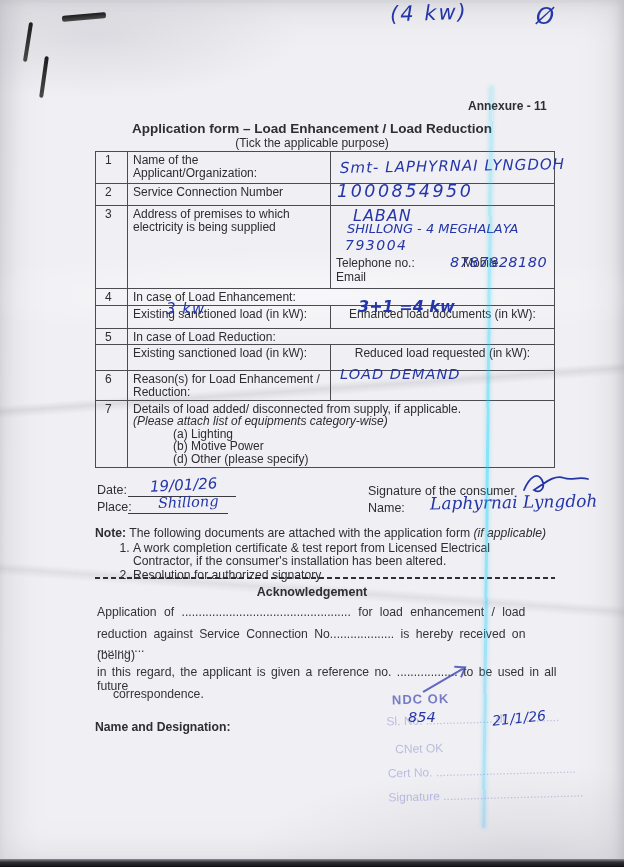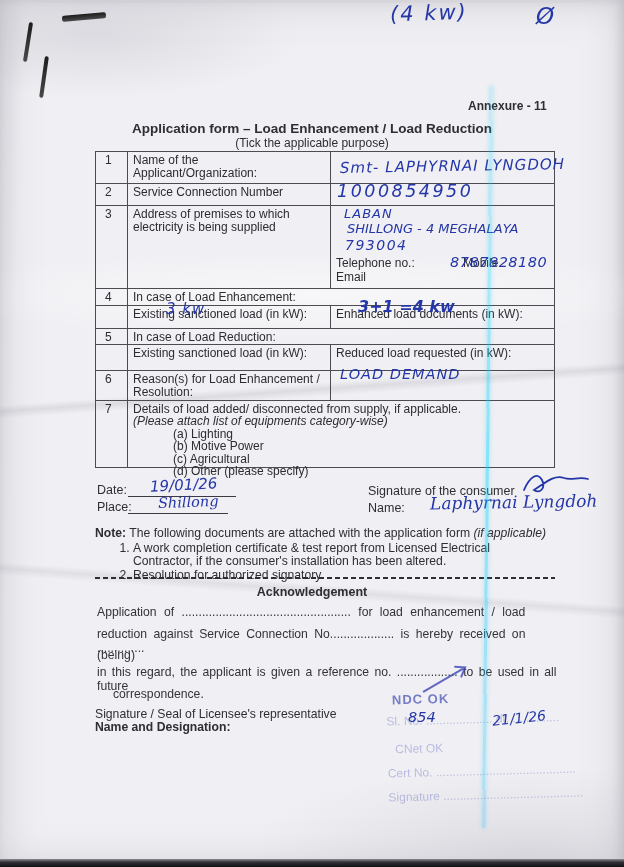--- a/index.html
+++ b/index.html
@@ -24,21 +24,21 @@
   .cursive{font-family:"DejaVu Serif",serif;font-style:italic;}
   .staple{position:absolute;background:linear-gradient(#1c1c1c,#4a4a4a);border-radius:2px;}
   
   .tbl{position:absolute;left:95px;top:151px;width:458px;border:1px solid #4b4b52;
        font-size:12px;line-height:1.12;color:#2c2c31;}
   .trow{display:flex;border-bottom:1px solid #4b4b52;}
   .trow:last-child{border-bottom:none;}
   .cell{padding:2px 5px;box-sizing:border-box;}
   .cnum{width:32px;flex:0 0 32px;border-right:1px solid #4b4b52;padding-left:9px;}
   .clab{width:203px;flex:0 0 203px;border-right:1px solid #4b4b52;}
-  .cval{flex:1;position:relative;}
+  .cval{flex:1;position:relative;text-align:center;}
   .cwide{flex:1;}
   .it{font-style:italic;}
   .small-lbl{font-size:12px;}
   .dotline{height:2px;background:repeating-linear-gradient(90deg,#2e2e34 0 5px,transparent 5px 8px);}
   .underl{position:absolute;border-bottom:1.4px solid #3a3a40;}
   .ac-line{position:absolute;left:97px;width:462px;font-size:12.2px;color:#333338;}
   .stamp{position:absolute;left:383px;top:664px;width:200px;color:rgba(82,92,188,.78);
          transform:rotate(-1.5deg);font-size:12px;}
   .stamp .faint{opacity:.45;}
   .streak{position:absolute;left:486px;top:86px;width:3px;height:742px;
@@ -98,39 +98,38 @@
       <div class="cell cnum">5</div>
       <div class="cell cwide">In case of Load Reduction:</div>
     </div>
     <div class="trow" style="height:25px;">
       <div class="cell cnum"></div>
       <div class="cell clab">Existing sanctioned load (in kW):</div>
       <div class="cell cval">Reduced load requested (in kW):</div>
     </div>
     <div class="trow" style="height:29px;">
       <div class="cell cnum">6</div>
-      <div class="cell clab">Reason(s) for Load Enhancement / Resolution:</div>
+      <div class="cell clab">Reason(s) for Load Enhancement / Reduction:</div>
       <div class="cell cval"></div>
     </div>
     <div class="trow" style="height:66px;">
       <div class="cell cnum">7</div>
       <div class="cell cwide" style="line-height:12.4px;font-size:12px;">
         <div>Details of load added/ disconnected from supply, if applicable.</div>
         <div class="it">(Please attach list of equipments category-wise)</div>
         <div style="padding-left:40px;">(a) Lighting</div>
         <div style="padding-left:40px;">(b) Motive Power</div>
-        <div style="padding-left:40px;">(c) Agricultural</div>
         <div style="padding-left:40px;">(d) Other (please specify)</div>
       </div>
     </div>
   </div>
 
   <div class="ink" style="left:340px;top:157px;font-size:15px;letter-spacing:1px;transform:rotate(-1deg);">Smt- LAPHYRNAI LYNGDOH</div>
   <div class="ink" style="left:337px;top:181px;font-size:17.5px;letter-spacing:2.5px;">1000854950</div>
-  <div class="ink" style="left:344px;top:206px;font-size:13px;letter-spacing:1px;">LABAN</div>
+  <div class="ink" style="left:353px;top:206px;font-size:16px;letter-spacing:1px;">LABAN</div>
   <div class="ink" style="left:347px;top:221px;font-size:13px;">SHILLONG - 4 MEGHALAYA</div>
   <div class="ink" style="left:345px;top:237px;font-size:14px;letter-spacing:1.5px;">793004</div>
   <div class="ink" style="left:450px;top:254px;font-size:14.5px;letter-spacing:.5px;">8787828180</div>
   <div class="ink" style="left:166px;top:300px;font-size:15px;letter-spacing:1px;">3 kw</div>
   <div class="ink" style="left:358px;top:297px;font-size:16px;font-weight:bold;">3+1 =4 kw</div>
   <div class="ink" style="left:340px;top:366px;font-size:14.5px;letter-spacing:1px;">LOAD DEMAND</div>
 
   <div class="abs" style="left:97px;top:483px;font-size:12.5px;">Date:</div>
   <div class="underl" style="left:128px;top:483px;width:108px;height:13px;"></div>
   <div class="ink" style="left:150px;top:476px;font-size:15px;transform:rotate(-3deg);">19/01/26</div>
@@ -157,21 +156,20 @@
   <div class="abs dotline" style="left:95px;top:577px;width:460px;"></div>
 
   <div class="abs" style="left:0;top:585px;width:624px;text-align:center;font-weight:bold;font-size:12.5px;">Acknowledgement</div>
 
   <div class="ac-line" style="top:605px;word-spacing:4px;">Application of .................................................. for load enhancement / load</div>
   <div class="ac-line" style="top:627px;word-spacing:3px;">reduction against Service Connection No................... is hereby received on ..............</div>
   <div class="ac-line" style="top:648px;">(being)</div>
   <div class="ac-line" style="top:665px;word-spacing:2px;">in this regard, the applicant is given a reference no. .................. to be used in all future</div>
   <div class="ac-line" style="top:687px;margin-left:16px;">correspondence.</div>
 
-  <div class="abs" style="left:95px;top:707px;font-size:12.2px;">Signature / Seal of Licensee's representative</div>
   <div class="abs" style="left:95px;top:720px;font-size:12.2px;font-weight:bold;">Name and Designation:</div>
 
   <div class="stamp">
     <svg class="abs" style="left:36px;top:-2px;" width="56" height="30" viewBox="0 0 56 30">
       <path d="M4,28 L44,6 M36,4 L46,5 L42,14" fill="none" stroke="rgba(60,70,180,.8)" stroke-width="2" stroke-linecap="round"></path>
     </svg>
     <div class="abs" style="left:8px;top:26px;font-weight:bold;font-size:13px;letter-spacing:1px;">NDC OK</div>
     <div class="abs faint" style="left:2px;top:48px;white-space:nowrap;">Sl. No. .................... dt. ..............</div>
     <div class="abs faint" style="left:10px;top:76px;">CNet OK</div>
     <div class="abs faint" style="left:2px;top:100px;white-space:nowrap;">Cert No. ..........................................</div>

